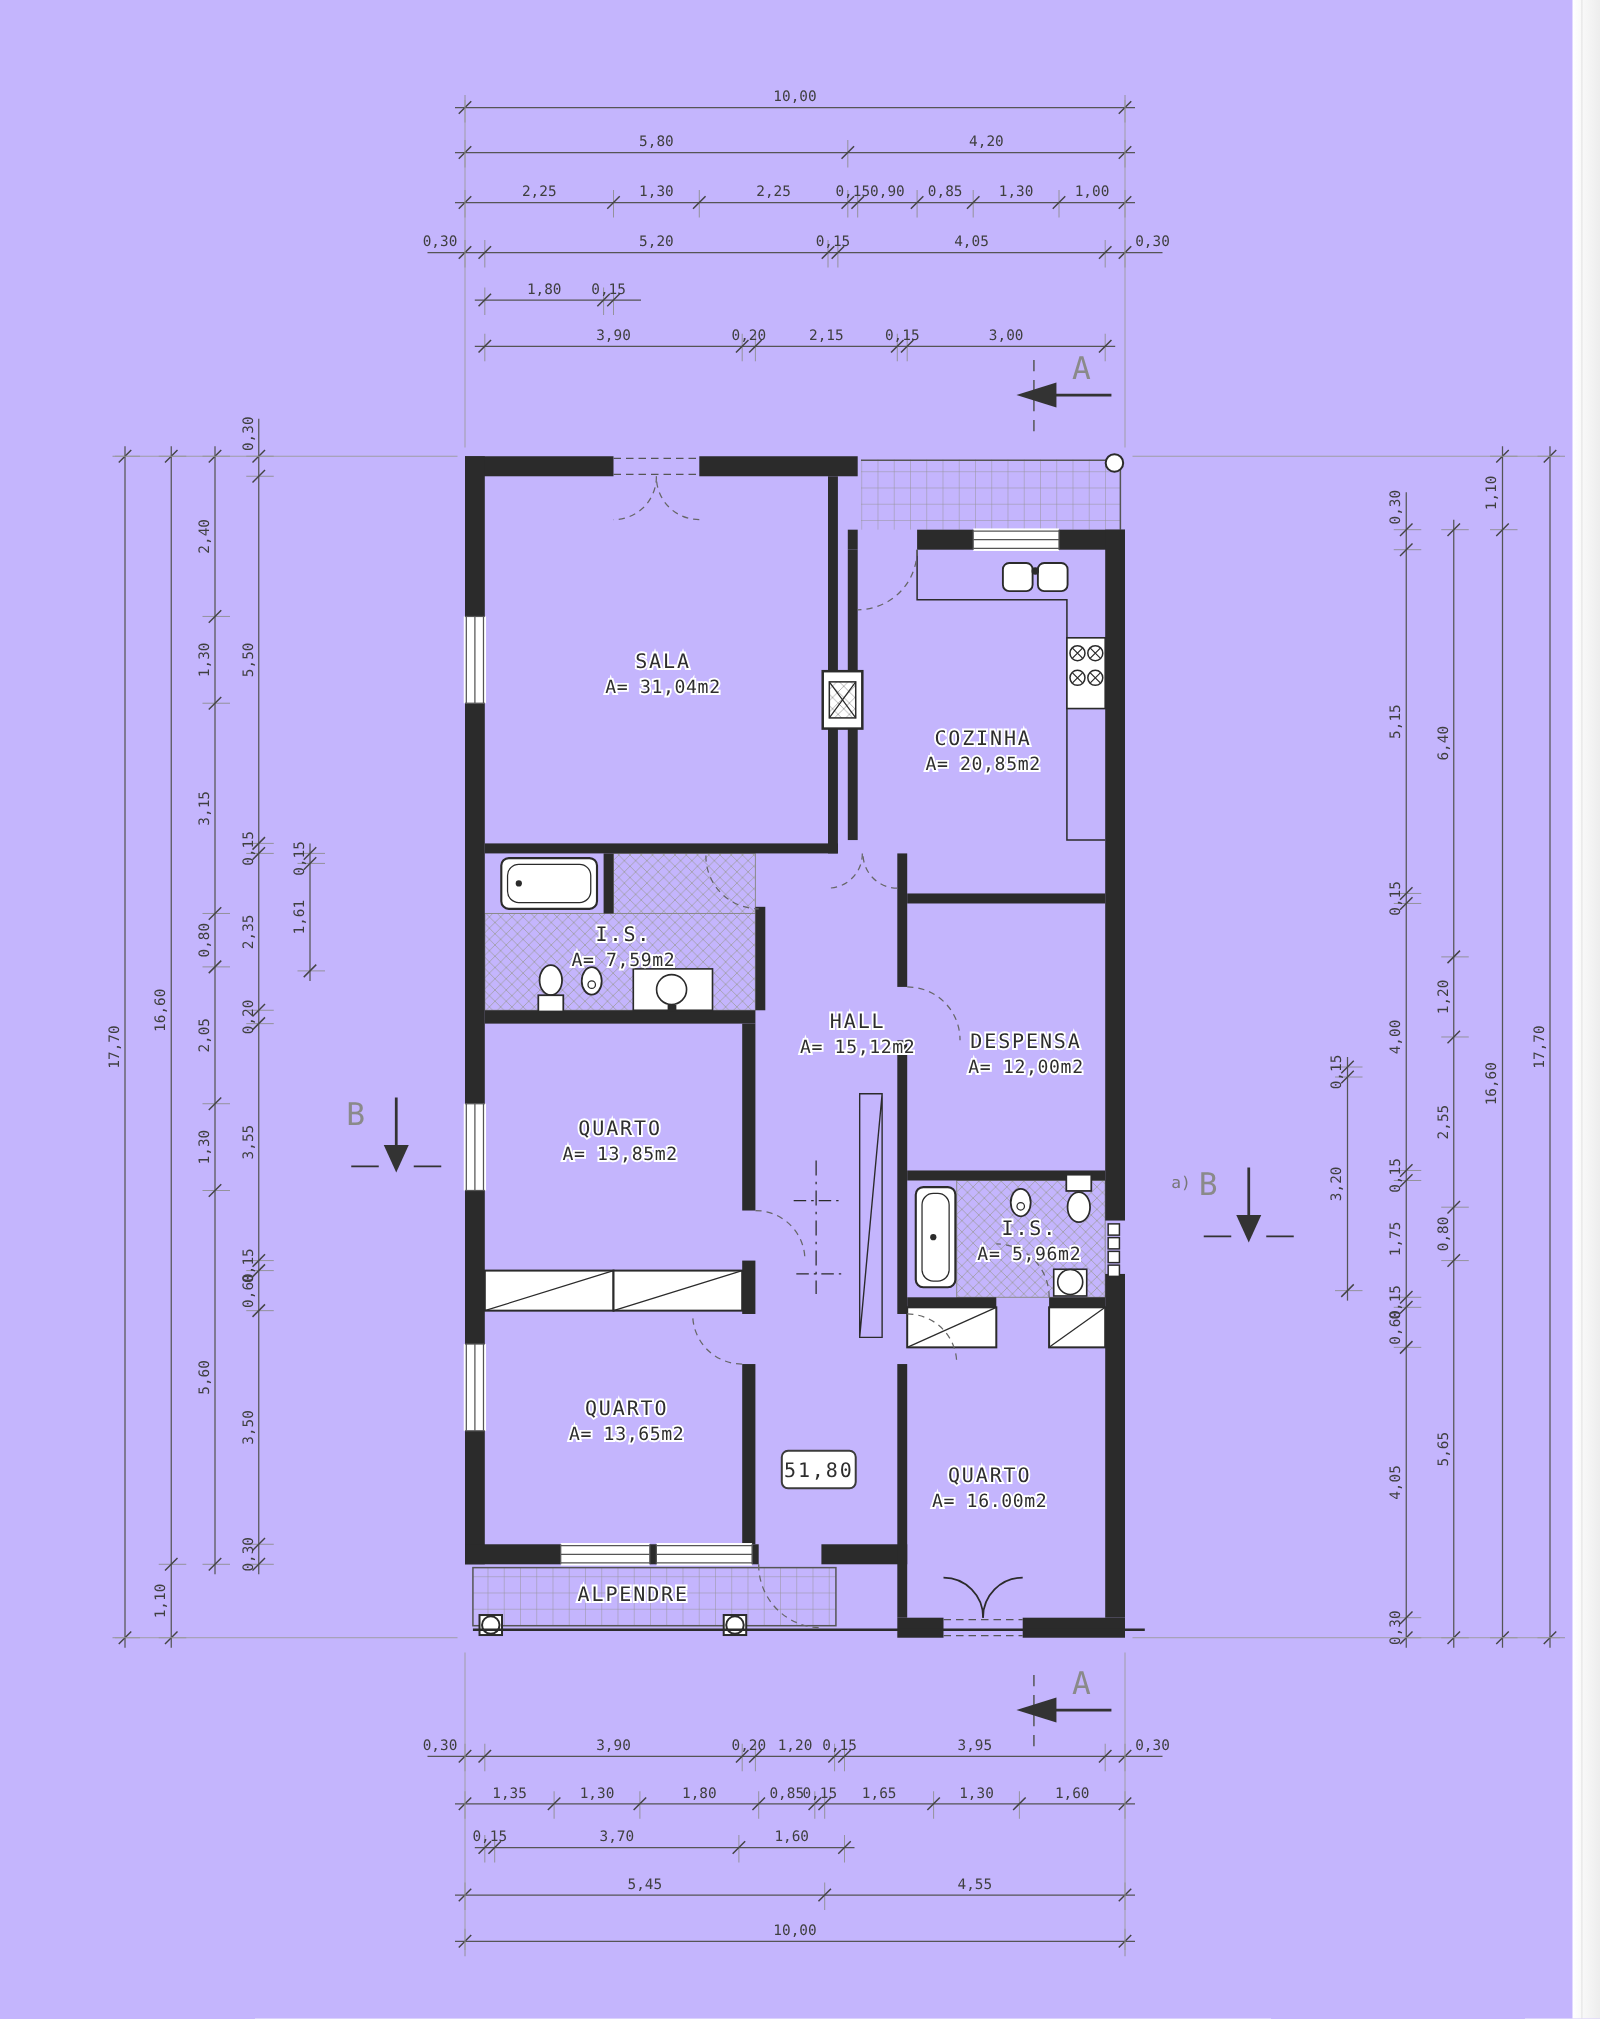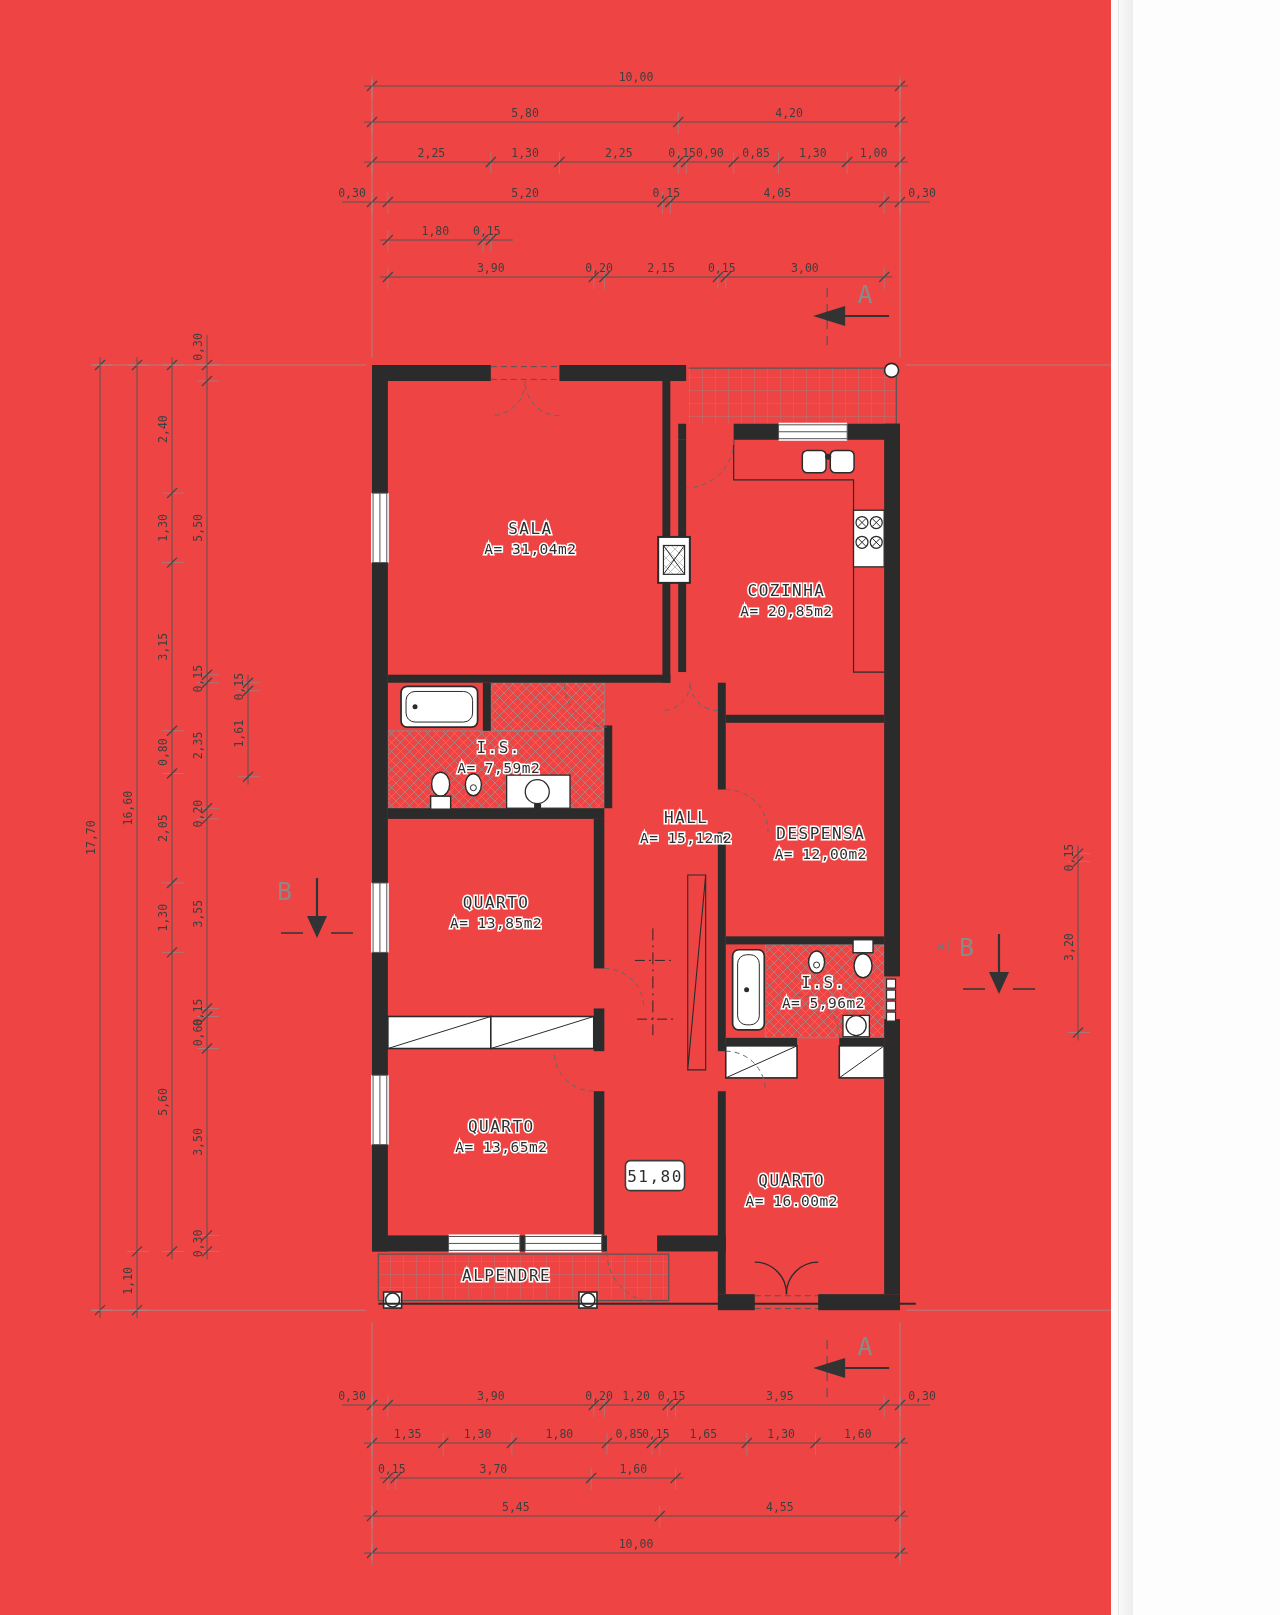--- a/index.html
+++ b/index.html
@@ -1,16 +1,16 @@
 <!DOCTYPE html>
 <html><head>
 <meta charset="utf-8">
 <style>
   html,body{margin:0;padding:0;background:#fdfdfd;}
-  #page{position:relative;width:1133px;height:1615px;background:#ef4444;overflow:hidden;}
+  #page{position:relative;width:1280px;height:1615px;background:#c4b5fd;overflow:hidden;}
   svg{display:block}
   .dim-text{font-family:"DejaVu Sans Mono","Liberation Mono",monospace;font-size:11.5px;fill:#3f3f3f;}
   .room-name{font-family:"DejaVu Sans Mono","Liberation Mono",monospace;font-size:16px;letter-spacing:1.5px;fill:#2e2e2e;paint-order:stroke;stroke:#ffffff;stroke-width:3px;}
   .room-area{font-family:"DejaVu Sans Mono","Liberation Mono",monospace;font-size:14.5px;letter-spacing:0.5px;fill:#2e2e2e;paint-order:stroke;stroke:#ffffff;stroke-width:3px;}
   .marker-letter{font-family:"DejaVu Sans Mono","Liberation Mono",monospace;font-size:25px;fill:#8a8a8a;}
   .marker-note{font-family:"DejaVu Sans Mono","Liberation Mono",monospace;font-size:13px;fill:#777;}
   .scan-edge{position:absolute;top:0;right:0;width:22px;height:100%;background:linear-gradient(to right,#ffffff,#ededed);}
   .scan-line{position:absolute;top:0;right:14px;width:1px;height:100%;background:#d8d8d8;opacity:.6;}
 </style>
 </head>

